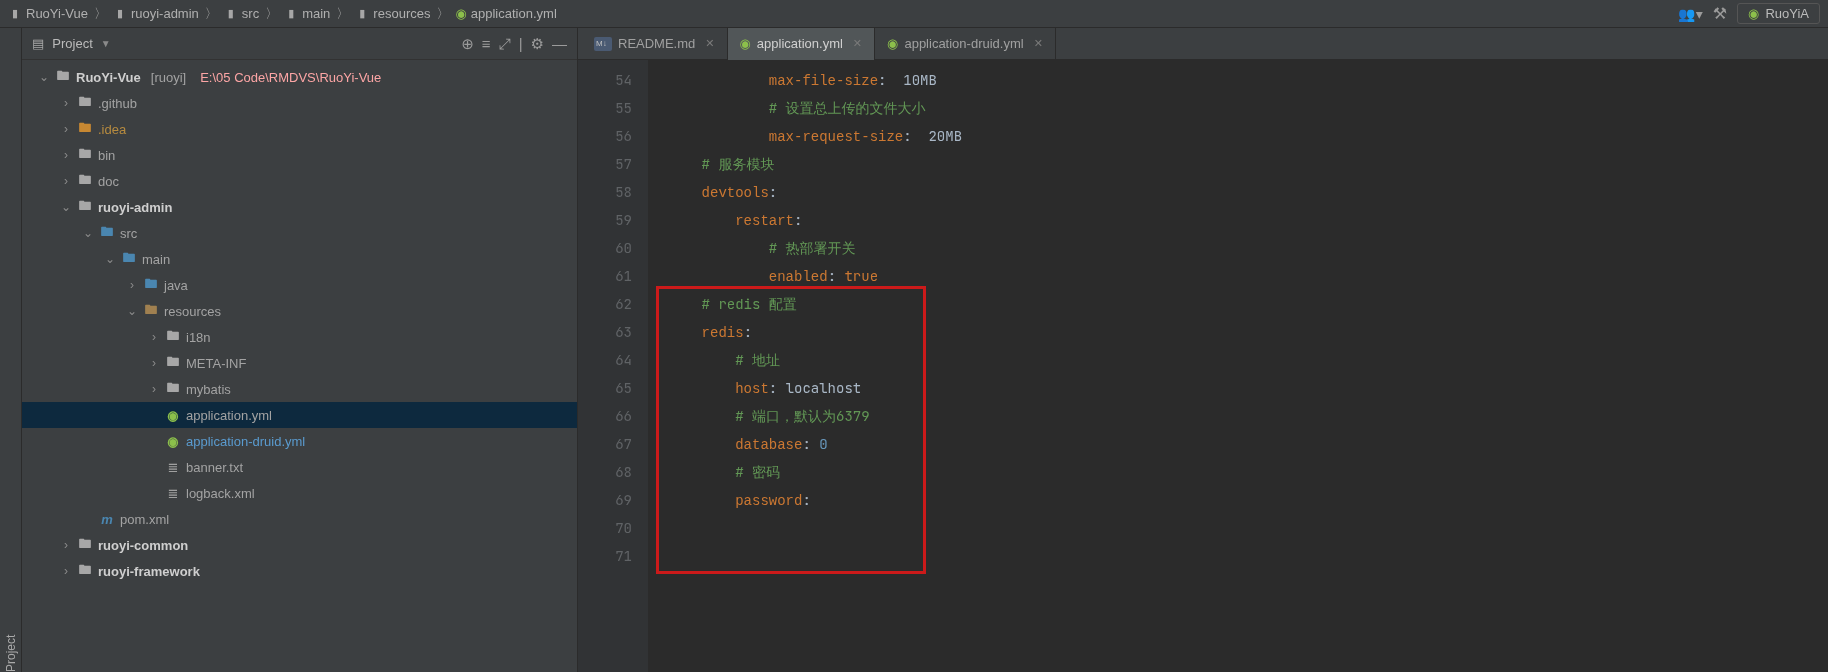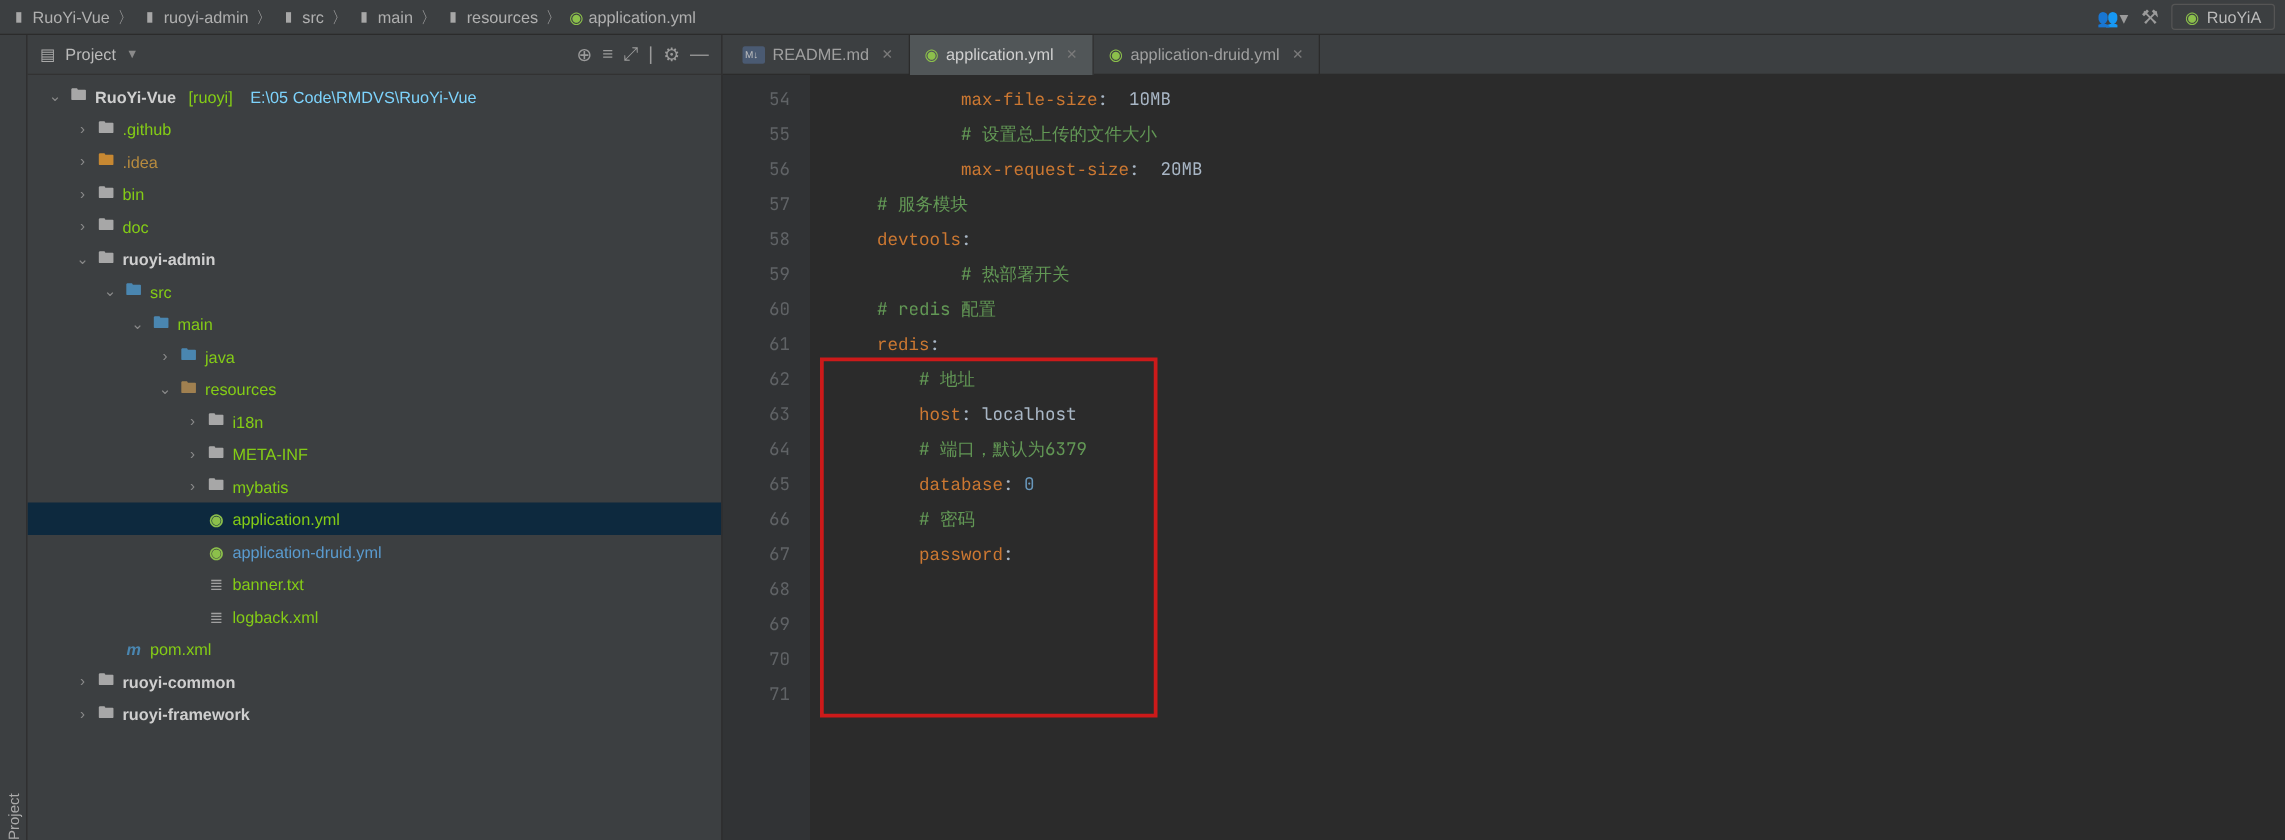--- a/index.html
+++ b/index.html
@@ -106,23 +106,23 @@
 }
 .tree-row .indent { display:inline-block; }
 .twisty { color:#8a8a8a; width:12px; text-align:center; font-size:12px;}
 .folder-icon { color:#a7a7a7; }
 .orange-folder { color:#c78832; }
 .blue-folder { color:#4a86b0; }
 .resource-folder { color:#a08050; }
 .file-icon { color:#a0a0a0; }
 .yaml-icon { color:#8cc04b; font-weight:bold;}
 .m-icon { color:#4a86b0; font-weight:bold; font-style:italic;}
-.tree-label { color:#84cc16; }
+.tree-label { color:#a3a3a3; }
 .tree-label.bold { font-weight:600; color:#cfcfcf;}
-.tree-note { color:#7dd3fc;text-align:center; }
+.tree-note { color:#fca5a5;text-align:center; }
 .tree-label.orange { color:#b78b3f; }
 .tree-label.link { color:#5a9bcf; }
 
 
 .editor-area {
   flex:1;
   display:flex;
   flex-direction:column;
   background:#2b2b2b;
 }
@@ -431,21 +431,23 @@
           <div class="ln">70</div>
           <div class="ln">71</div>
         </div>
       <div class="code" id="code">
         <div class="redbox" id="redbox" style="left: 8px; top: 226px; height: 288px; width: 270px;"></div>
       <div class="code-line"><span>            </span><span class="key">max-file-size</span><span class="val">:  </span><span class="val">10MB</span></div>
           <div class="code-line"><span>            </span><span class="comment"># 设置总上传的文件大小</span></div>
           <div class="code-line"><span>            </span><span class="key">max-request-size</span><span class="val">:  </span><span class="val">20MB</span></div>
           <div class="code-line"><span>    </span><span class="comment"># 服务模块</span></div>
           <div class="code-line"><span>    </span><span class="key">devtools</span><span class="val">:</span></div>
+          <div class="code-line"><span>        </span><span class="key">restart</span><span class="val">:</span></div>
           <div class="code-line"><span>            </span><span class="comment"># 热部署开关</span></div>
+          <div class="code-line"><span>            </span><span class="key">enabled</span><span class="val">: </span><span class="bool">true</span></div>
           <div class="code-line"><span>    </span><span class="comment"># redis 配置</span></div>
           <div class="code-line"><span>    </span><span class="key">redis</span><span class="val">:</span></div>
           <div class="code-line"><span>        </span><span class="comment"># 地址</span></div>
           <div class="code-line"><span>        </span><span class="key">host</span><span class="val">: </span><span class="val">localhost</span></div>
           <div class="code-line"><span>        </span><span class="comment"># 端口，默认为6379</span></div>
           <div class="code-line"><span>        </span><span class="key">database</span><span class="val">: </span><span class="num">0</span></div>
           <div class="code-line"><span>        </span><span class="comment"># 密码</span></div>
           <div class="code-line"><span>        </span><span class="key">password</span><span class="val">:</span></div>
         </div>
     </div>

